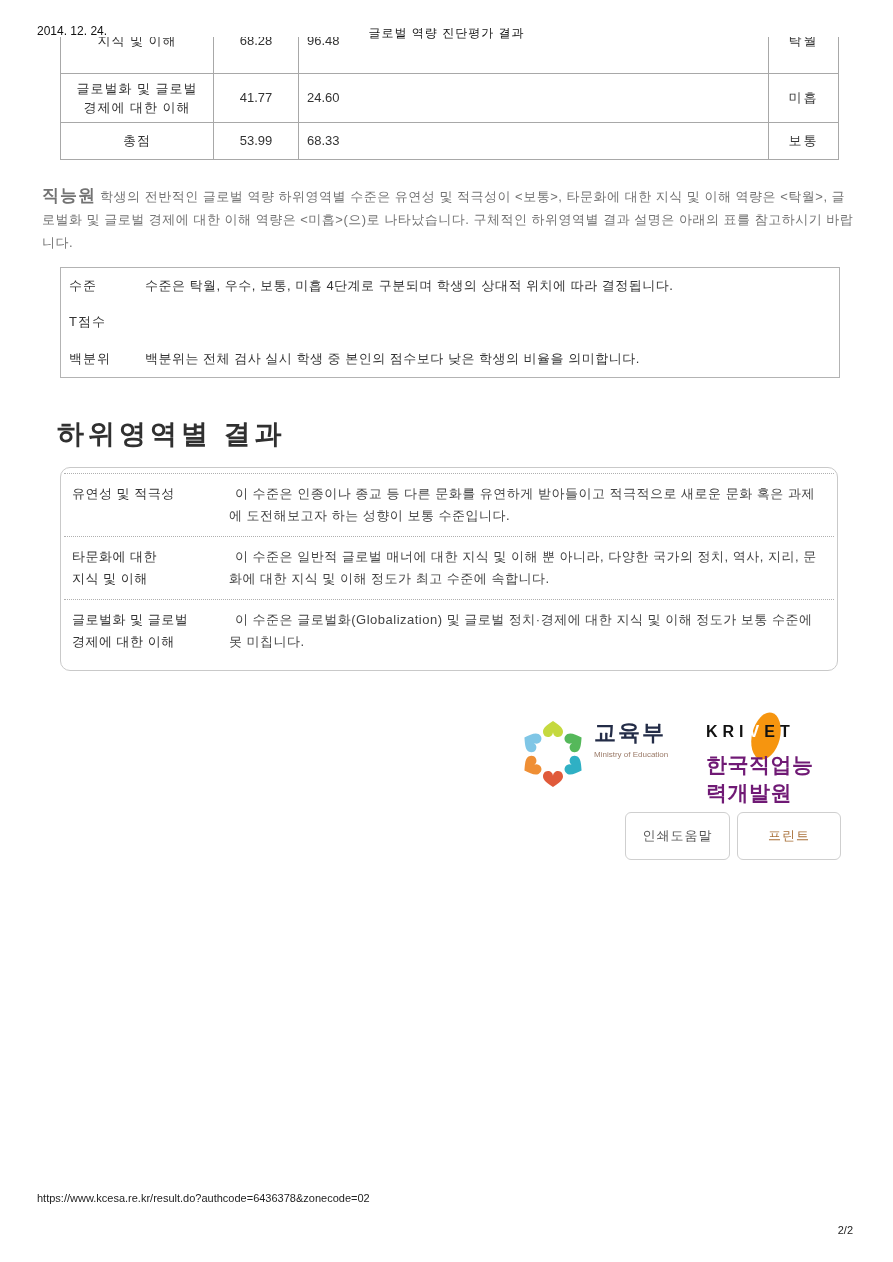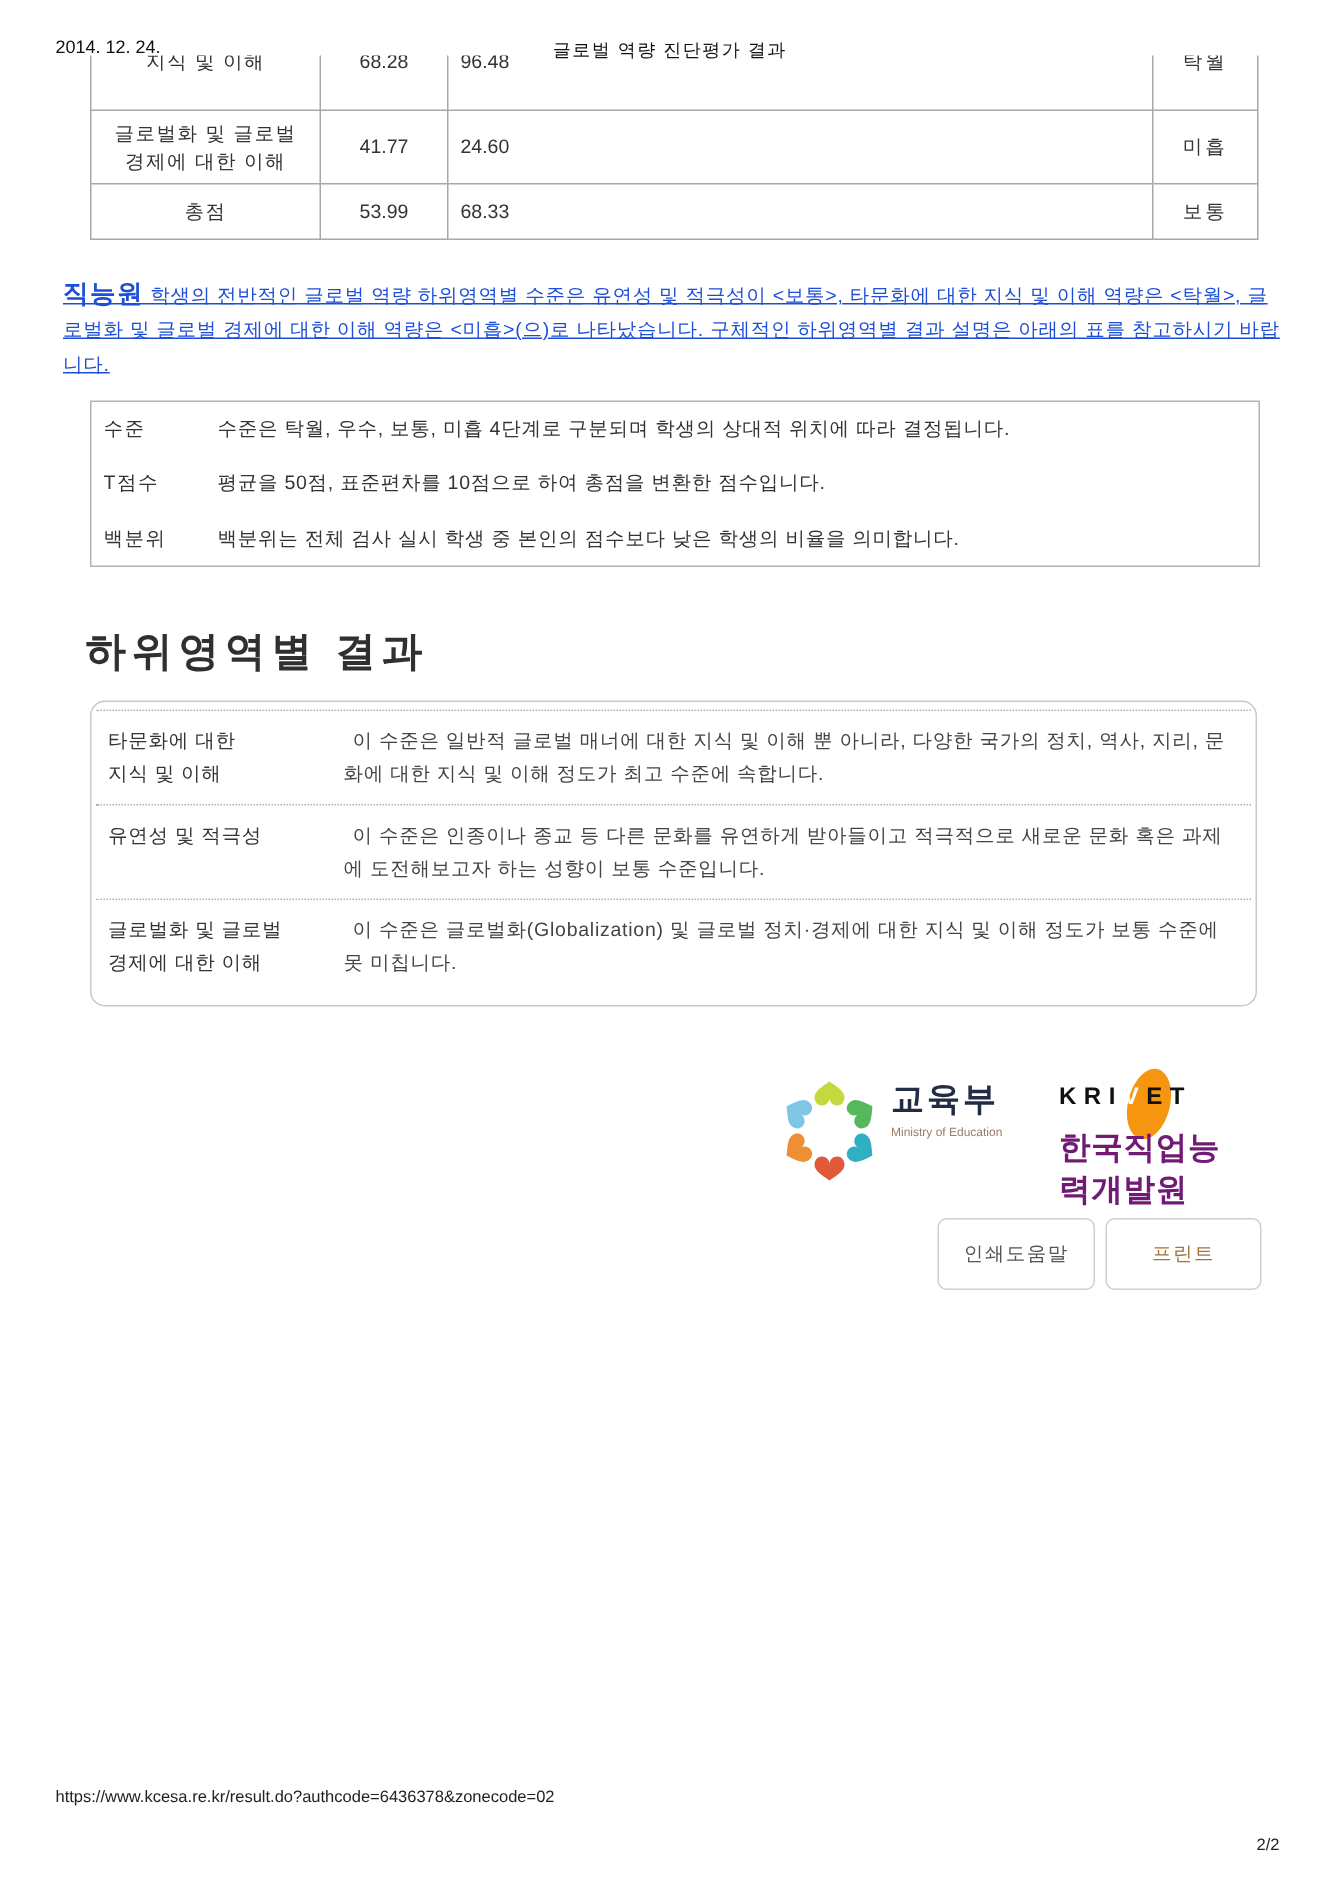--- a/index.html
+++ b/index.html
@@ -19,21 +19,21 @@
   .score-table tr.r3 td { height:37px; }
   .c-label { width:153px; text-align:center; letter-spacing:1px; line-height:19px; }
   .c-t { width:85px; text-align:center; }
   .c-pct { width:470px; text-align:left; padding-left:8px; color:#2f2f8f; }
   .c-grade { width:70px; text-align:center; letter-spacing:2px; }
   .clip { height:24px; overflow:hidden; }
   .clip .in { display:block; margin-top:-6px; line-height:19px; }
   .clip.ctr .in { text-align:center; }
 
   
-  .summary { position:absolute; left:42px; top:184px; width:812px; font-size:13px; line-height:23px; color:#1d4ed8; letter-spacing:0.5px;text-decoration:underline; }
+  .summary { position:absolute; left:42px; top:184px; width:812px; font-size:13px; line-height:23px; color:#737373; letter-spacing:0.5px; }
   .summary .lead { font-size:17px; font-weight:bold; letter-spacing:1px; }
 
   
   .def-box { position:absolute; left:60px; top:267px; width:780px; height:111px; border:1px solid #b3b3b3; display:flex; flex-direction:column; justify-content:space-around; }
   .def-row { display:flex; align-items:flex-start; }
   .def-term { margin-left:8px; width:76px; font-size:13px; color:#333; letter-spacing:1px; }
   .def-desc { flex:1; font-size:13px; color:#333; letter-spacing:0.5px; }
 
   
   .sec-heading { position:absolute; left:57px; top:416px; font-size:27px; color:#303030; letter-spacing:4px; }
@@ -119,46 +119,45 @@
     <span class="lead">직능원</span><span> 학생의 전반적인 글로벌 역량 하위영역별 수준은 유연성 및 적극성이 &lt;보통&gt;, 타문화에 대한 지식 및 이해 역량은 &lt;탁월&gt;, 글로벌화 및 글로벌 경제에 대한 이해 역량은 &lt;미흡&gt;(으)로 나타났습니다. 구체적인 하위영역별 결과 설명은 아래의 표를 참고하시기 바랍니다.</span>
   </p>
 
   <div class="def-box">
     <div class="def-row">
       <div class="def-term">수준</div>
       <div class="def-desc">수준은 탁월, 우수, 보통, 미흡 4단계로 구분되며 학생의 상대적 위치에 따라 결정됩니다.</div>
     </div>
     <div class="def-row">
       <div class="def-term">T점수</div>
-      <div class="def-desc">평균을 50점, 표준편차를 10점으로 하여 총점을 변환한 점수입니다.</div>
     </div>
     <div class="def-row">
       <div class="def-term">백분위</div>
       <div class="def-desc">백분위는 전체 검사 실시 학생 중 본인의 점수보다 낮은 학생의 비율을 의미합니다.</div>
     </div>
   </div>
 
   <h2 class="sec-heading">하위영역별 결과</h2>
 
   <div class="round-box">
+    <div class="rb-row">
+      <div class="rb-label">
+        <span>유연성 및 적극성</span>
+      </div>
+      <div class="rb-desc">이 수준은 인종이나 종교 등 다른 문화를 유연하게 받아들이고 적극적으로 새로운 문화 혹은 과제에 도전해보고자 하는 성향이 보통 수준입니다.</div>
+    </div>
     <div class="rb-row">
       <div class="rb-label">
         <span>타문화에 대한</span><br>
         <span>지식 및 이해</span>
       </div>
       <div class="rb-desc">이 수준은 일반적 글로벌 매너에 대한 지식 및 이해 뿐 아니라, 다양한 국가의 정치, 역사, 지리, 문화에 대한 지식 및 이해 정도가 최고 수준에 속합니다.</div>
     </div>
     <div class="rb-row">
       <div class="rb-label">
-        <span>유연성 및 적극성</span>
-      </div>
-      <div class="rb-desc">이 수준은 인종이나 종교 등 다른 문화를 유연하게 받아들이고 적극적으로 새로운 문화 혹은 과제에 도전해보고자 하는 성향이 보통 수준입니다.</div>
-    </div>
-    <div class="rb-row">
-      <div class="rb-label">
         <span>글로벌화 및 글로벌</span><br>
         <span>경제에 대한 이해</span>
       </div>
       <div class="rb-desc">이 수준은 글로벌화(Globalization) 및 글로벌 정치·경제에 대한 지식 및 이해 정도가 보통 수준에 못 미칩니다.</div>
     </div>
   </div>
 
   <div class="moe-logo">
     <svg width="66" height="70" viewBox="0 0 66 70">
       <g transform="translate(33,36)">

